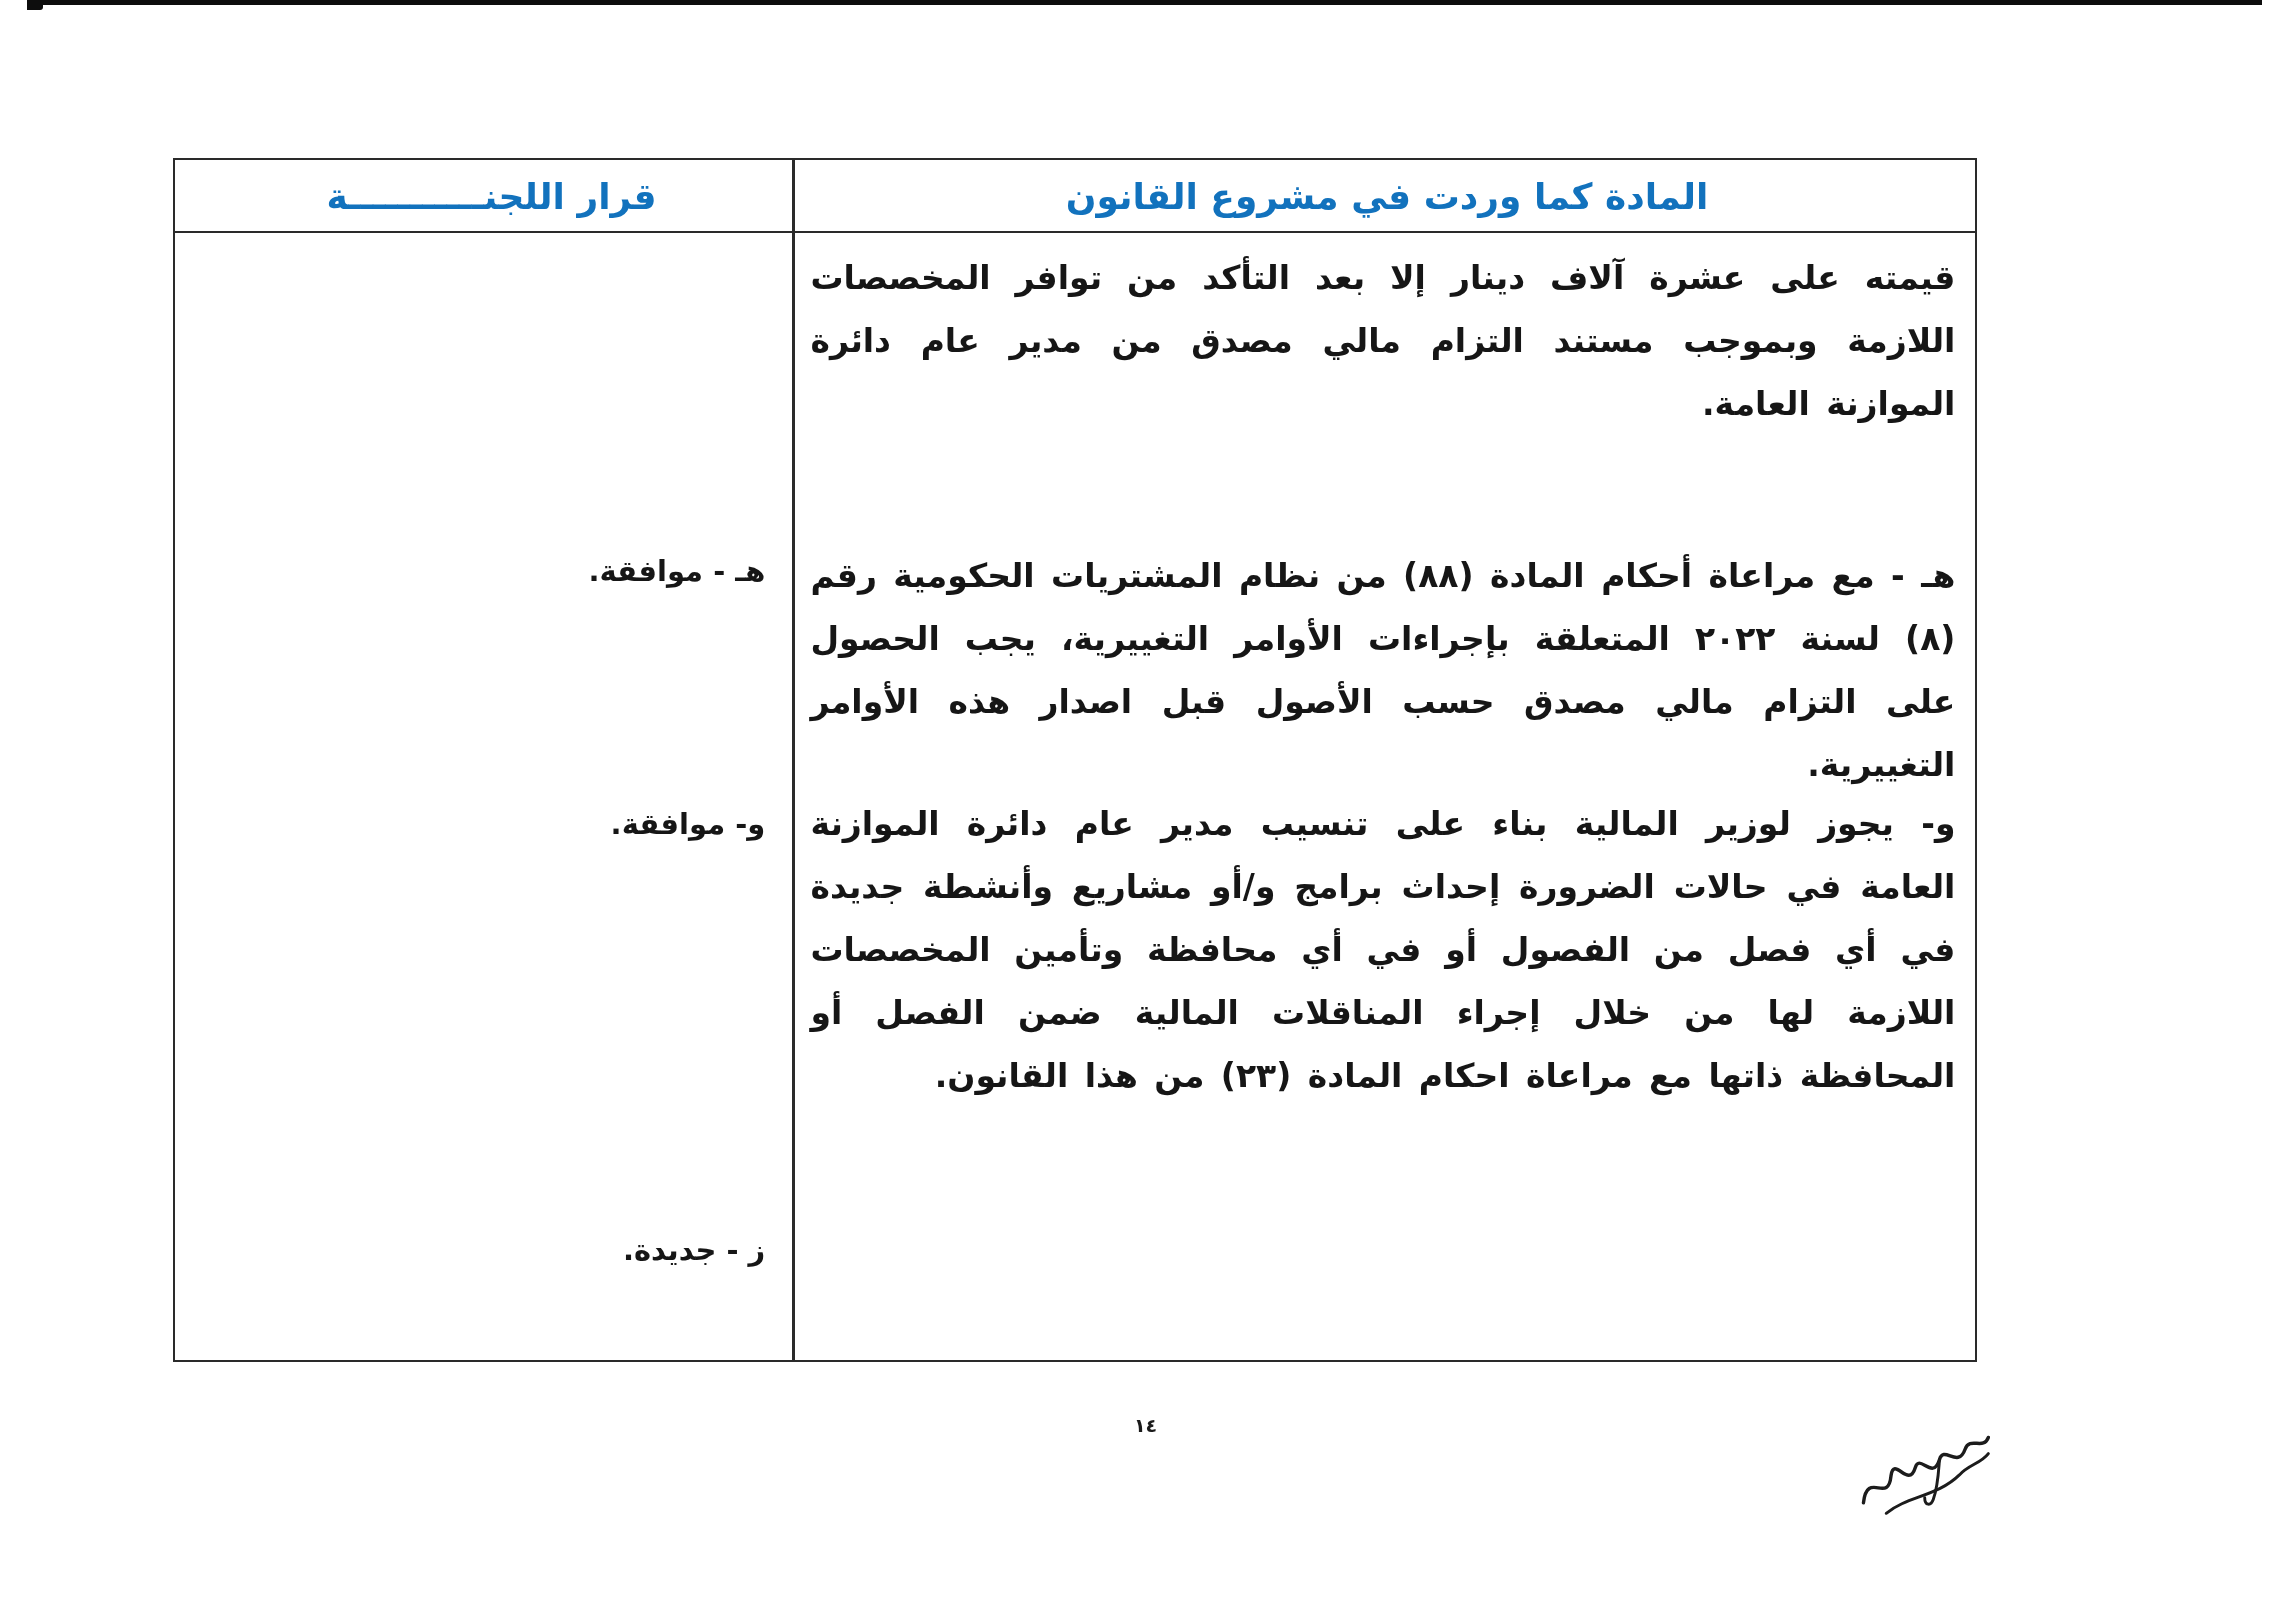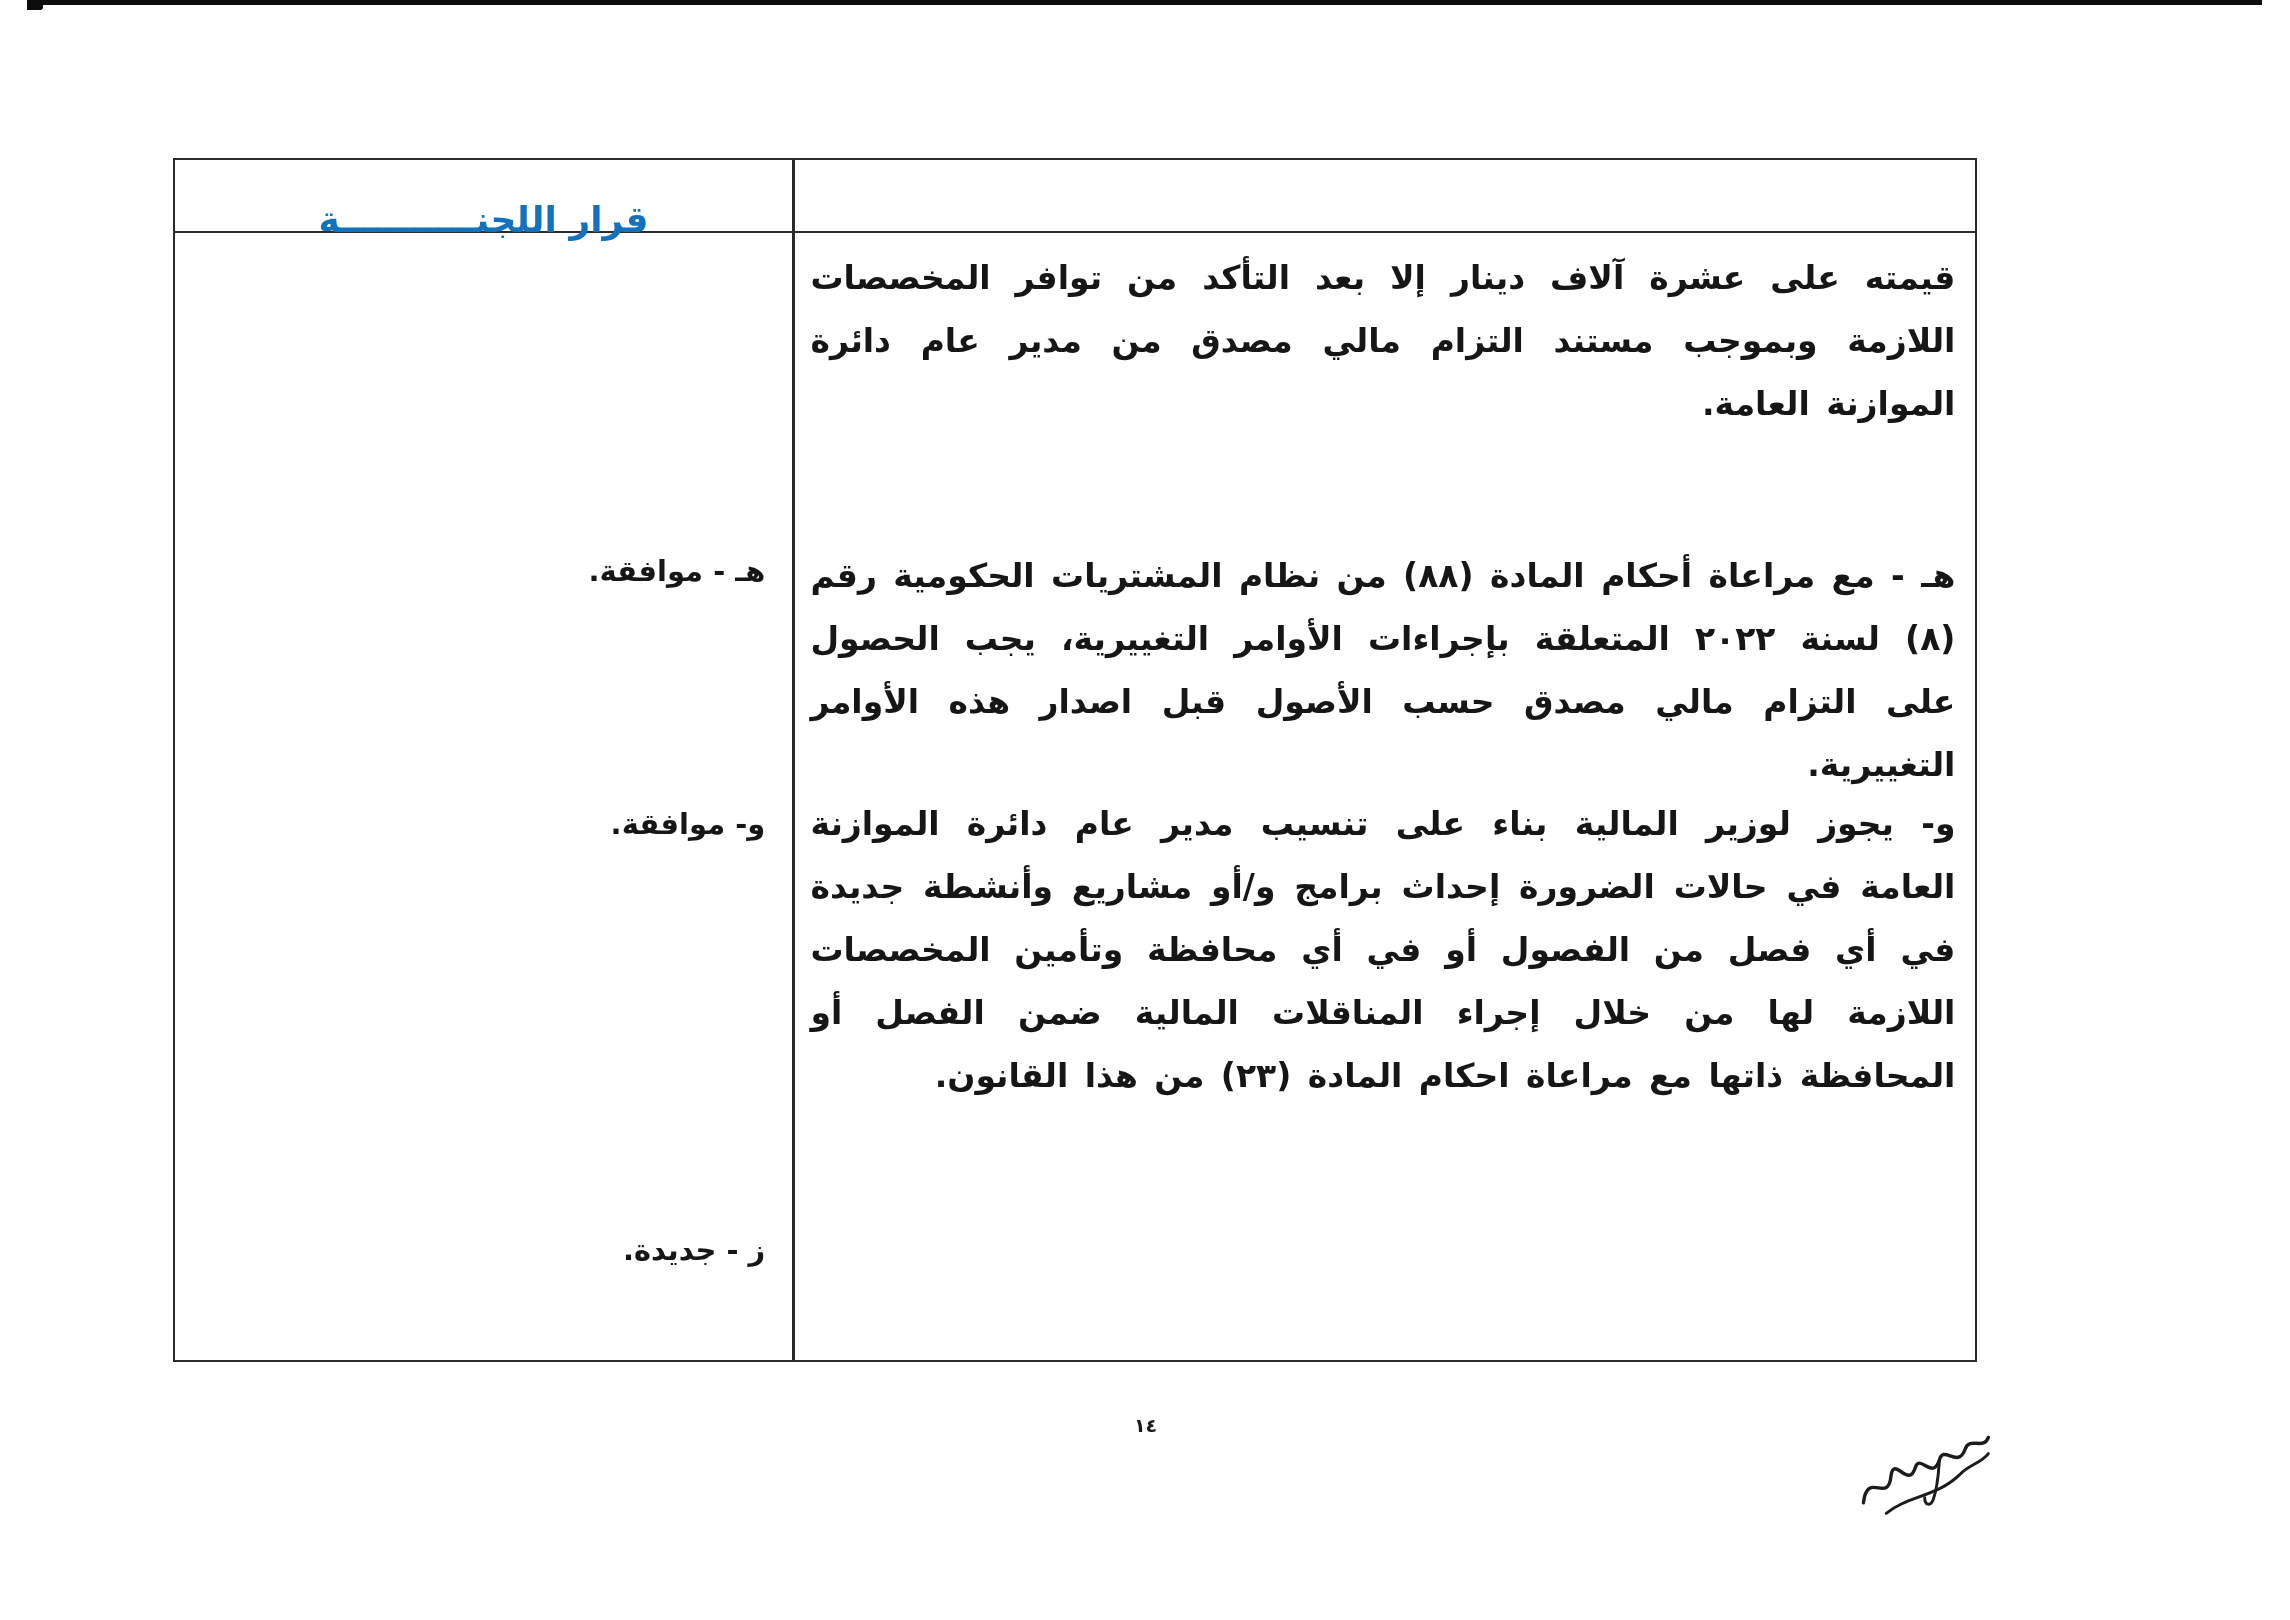--- a/index.html
+++ b/index.html
@@ -67,21 +67,21 @@
     top: 0;
     height: 73px;
     display: flex;
     align-items: center;
     justify-content: center;
     direction: rtl;
     color: #1272bd;
     font-weight: bold;
     font-size: 36px;
   }
-  .header-cell.decision { left: 0; width: 617px; margin-top: 23px; }
+  .header-cell.decision { left: 8px; width: 617px; }
   .header-cell.article  { left: 620px; width: 1184px; }
 
   
   .article-par {
     position: absolute;
     right: 19.6px;
     width: 1145px;
     direction: rtl;
     text-align: justify;
     text-justify: inter-word;
@@ -142,20 +142,21 @@
 
 <div id="page">
 
   <div class="scan-line"></div>
   <div class="scan-blob"></div>
 
   <div class="law-table">
 
     <div class="header-row"></div>
 
+    <div class="header-cell article">المادة كما وردت في مشروع القانون</div>
 
     <div class="header-cell decision">قرار اللجنـــــــــــة</div>
 
     <div class="col-divider"></div>
 
     <div class="article-par par-1">قيمته على عشرة آلاف دينار إلا بعد التأكد من توافر المخصصات اللازمة وبموجب مستند التزام مالي مصدق من مدير عام دائرة الموازنة العامة.</div>
 
     <div class="article-par par-2">هـ - مع مراعاة أحكام المادة (٨٨) من نظام المشتريات الحكومية رقم (٨) لسنة ٢٠٢٢ المتعلقة بإجراءات الأوامر التغييرية، يجب الحصول على التزام مالي مصدق حسب الأصول قبل اصدار هذه الأوامر التغييرية.</div>
 
     <div class="article-par par-3">و- يجوز لوزير المالية بناء على تنسيب مدير عام دائرة الموازنة العامة في حالات الضرورة إحداث برامج و/أو مشاريع وأنشطة جديدة في أي فصل من الفصول أو في أي محافظة وتأمين المخصصات اللازمة لها من خلال إجراء المناقلات المالية ضمن الفصل أو المحافظة ذاتها مع مراعاة احكام المادة (٢٣) من هذا القانون.</div>

